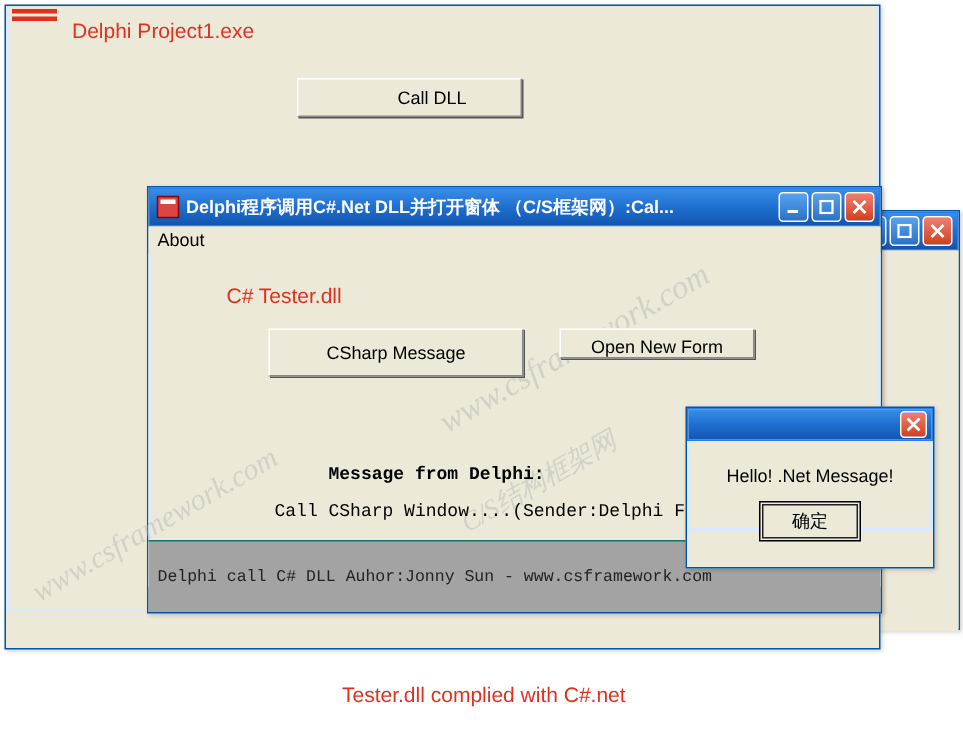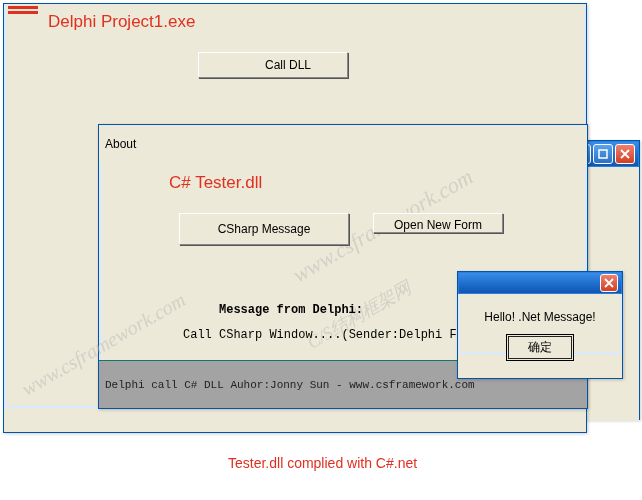--- a/index.html
+++ b/index.html
@@ -43,41 +43,41 @@
 .win-btn.close { background: linear-gradient(to bottom, #f08070, #d04020); }
 .win-btn svg { width: 10px; height: 10px; }
 .client {
   position: relative;
   background: #ece9d8;
   width: 100%;
 }
 .annot {
   position: absolute;
   color: #e03020;
-  font-size: 17px;
+  font-size: 14px;
   font-family: Arial, sans-serif;
 }
 .annot-underline {
   position: absolute;
   background: #e03020;
 }
 .btn {
   background: #ece9d8;
   border: 1px solid #888;
   border-top-color: #fff;
   border-left-color: #fff;
   box-shadow: 1px 1px 0 #555;
   font-size: 12px;
   padding: 4px 10px;
   cursor: pointer;
   font-family: inherit;
 }
 .menubar {
   background: #ece9d8;
-  padding: 12px 6px;
+  padding: 2px 6px;
   font-size: 12px;
   display: flex;
   gap: 10px;
 }
 .menubar span { cursor: pointer; }
 .statusbar {
   position: absolute;
   bottom: 0; left: 0; right: 0;
   background: #a3a3a3;
   border-top: 1px solid #0f766e;
@@ -135,30 +135,56 @@
 
     <div class="annot-underline" style="left:2px; top:2px; width:30px; height:3px;"></div>
     <div class="annot-underline" style="left:2px; top:7px; width:30px; height:3px;"></div>
     <div class="annot" style="left:42px; top:8px;">Delphi Project1.exe</div>
 
     <button class="btn" style="position:absolute; left:192px; top:48px; width:150px; height:26px;padding-left:40px;">Call DLL</button>
   </div>
 </div>
 
 <div class="window" style="left:98px; top:124px; width:490px; height:285px;">
+  <div class="titlebar">
+    <span class="icon">
+      <svg viewBox="0 0 16 16">
+          <rect x="1" y="1" width="14" height="14" fill="#d44" stroke="#800" stroke-width="1"></rect>
+          <rect x="3" y="3" width="10" height="3" fill="#fff"></rect>
+        </svg>
+    </span>
+    <span class="title">Delphi程序调用C#.Net DLL并打开窗体 （C/S框架网）:Cal...</span>
+    <div class="controls">
+      <div class="win-btn">
+          <svg viewBox="0 0 10 10">
+            <rect x="1" y="7" width="7" height="2" fill="#fff"></rect>
+          </svg>
+        </div>
+      <div class="win-btn">
+          <svg viewBox="0 0 10 10">
+            <rect x="1" y="1" width="8" height="8" fill="none" stroke="#fff" stroke-width="1.5"></rect>
+          </svg>
+        </div>
+      <div class="win-btn close">
+          <svg viewBox="0 0 10 10">
+            <path d="M1 1 L9 9 M9 1 L1 9" stroke="#fff" stroke-width="1.8"></path>
+          </svg>
+        </div>
+    </div>
+  </div>
   <div class="menubar">
     <span>About</span>
   </div>
   <div class="client" style="height:222px; border:2px solid #d9eaff; border-top:none;">
 
     <div class="watermark" style="left:180px; top:50px; font-size:22px;">www.csframework.com</div>
     <div class="watermark" style="left:200px; top:140px; font-size:18px;">C/S结构框架网</div>
     <div class="watermark" style="left:-90px; top:170px; font-size:20px;">www.csframework.com</div>
 
-    <div class="annot" style="left:50px; top:10px;margin-left:18px;">C# Tester.dll</div>
+    <div class="annot" style="left:50px; top:20px;">C# Tester.dll</div>
 
     <button class="btn" style="position:absolute; left:78px; top:50px; width:170px; height:32px;">CSharp Message</button>
     <button class="btn" style="position:absolute; left:272px; top:50px; width:130px; height:20px;">Open New Form</button>
 
     <div style="position:absolute; left:82px; top:140px; font-weight:bold; font-family:'Courier New',monospace; font-size:12px;margin-left:36px;">Message from Delphi:</div>
     <div style="position:absolute; left:82px; top:165px; font-family:'Courier New',monospace; font-size:12px;">Call CSharp Window....(Sender:Delphi Form)</div>
   </div>
   <div class="statusbar">
     <span style="font-family:'Courier New',monospace;">Delphi call C# DLL Auhor:Jonny Sun  - www.csframework.com</span>
   </div>

